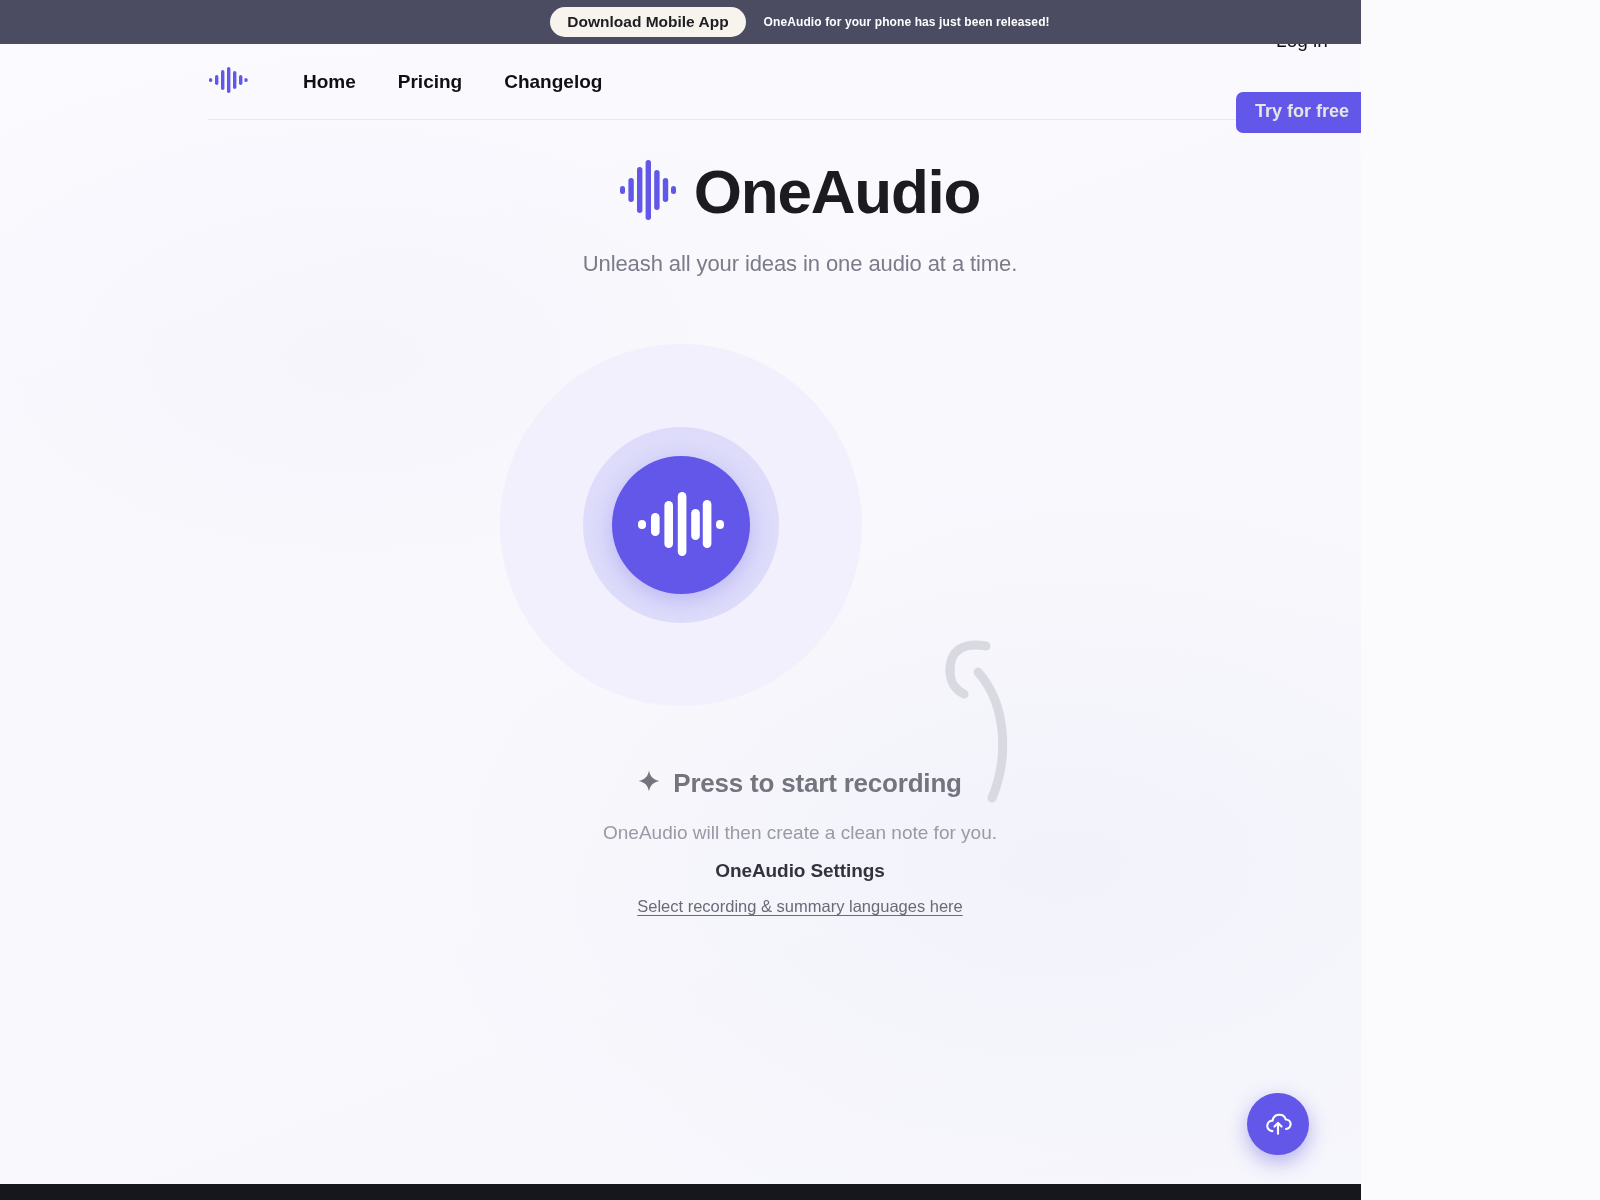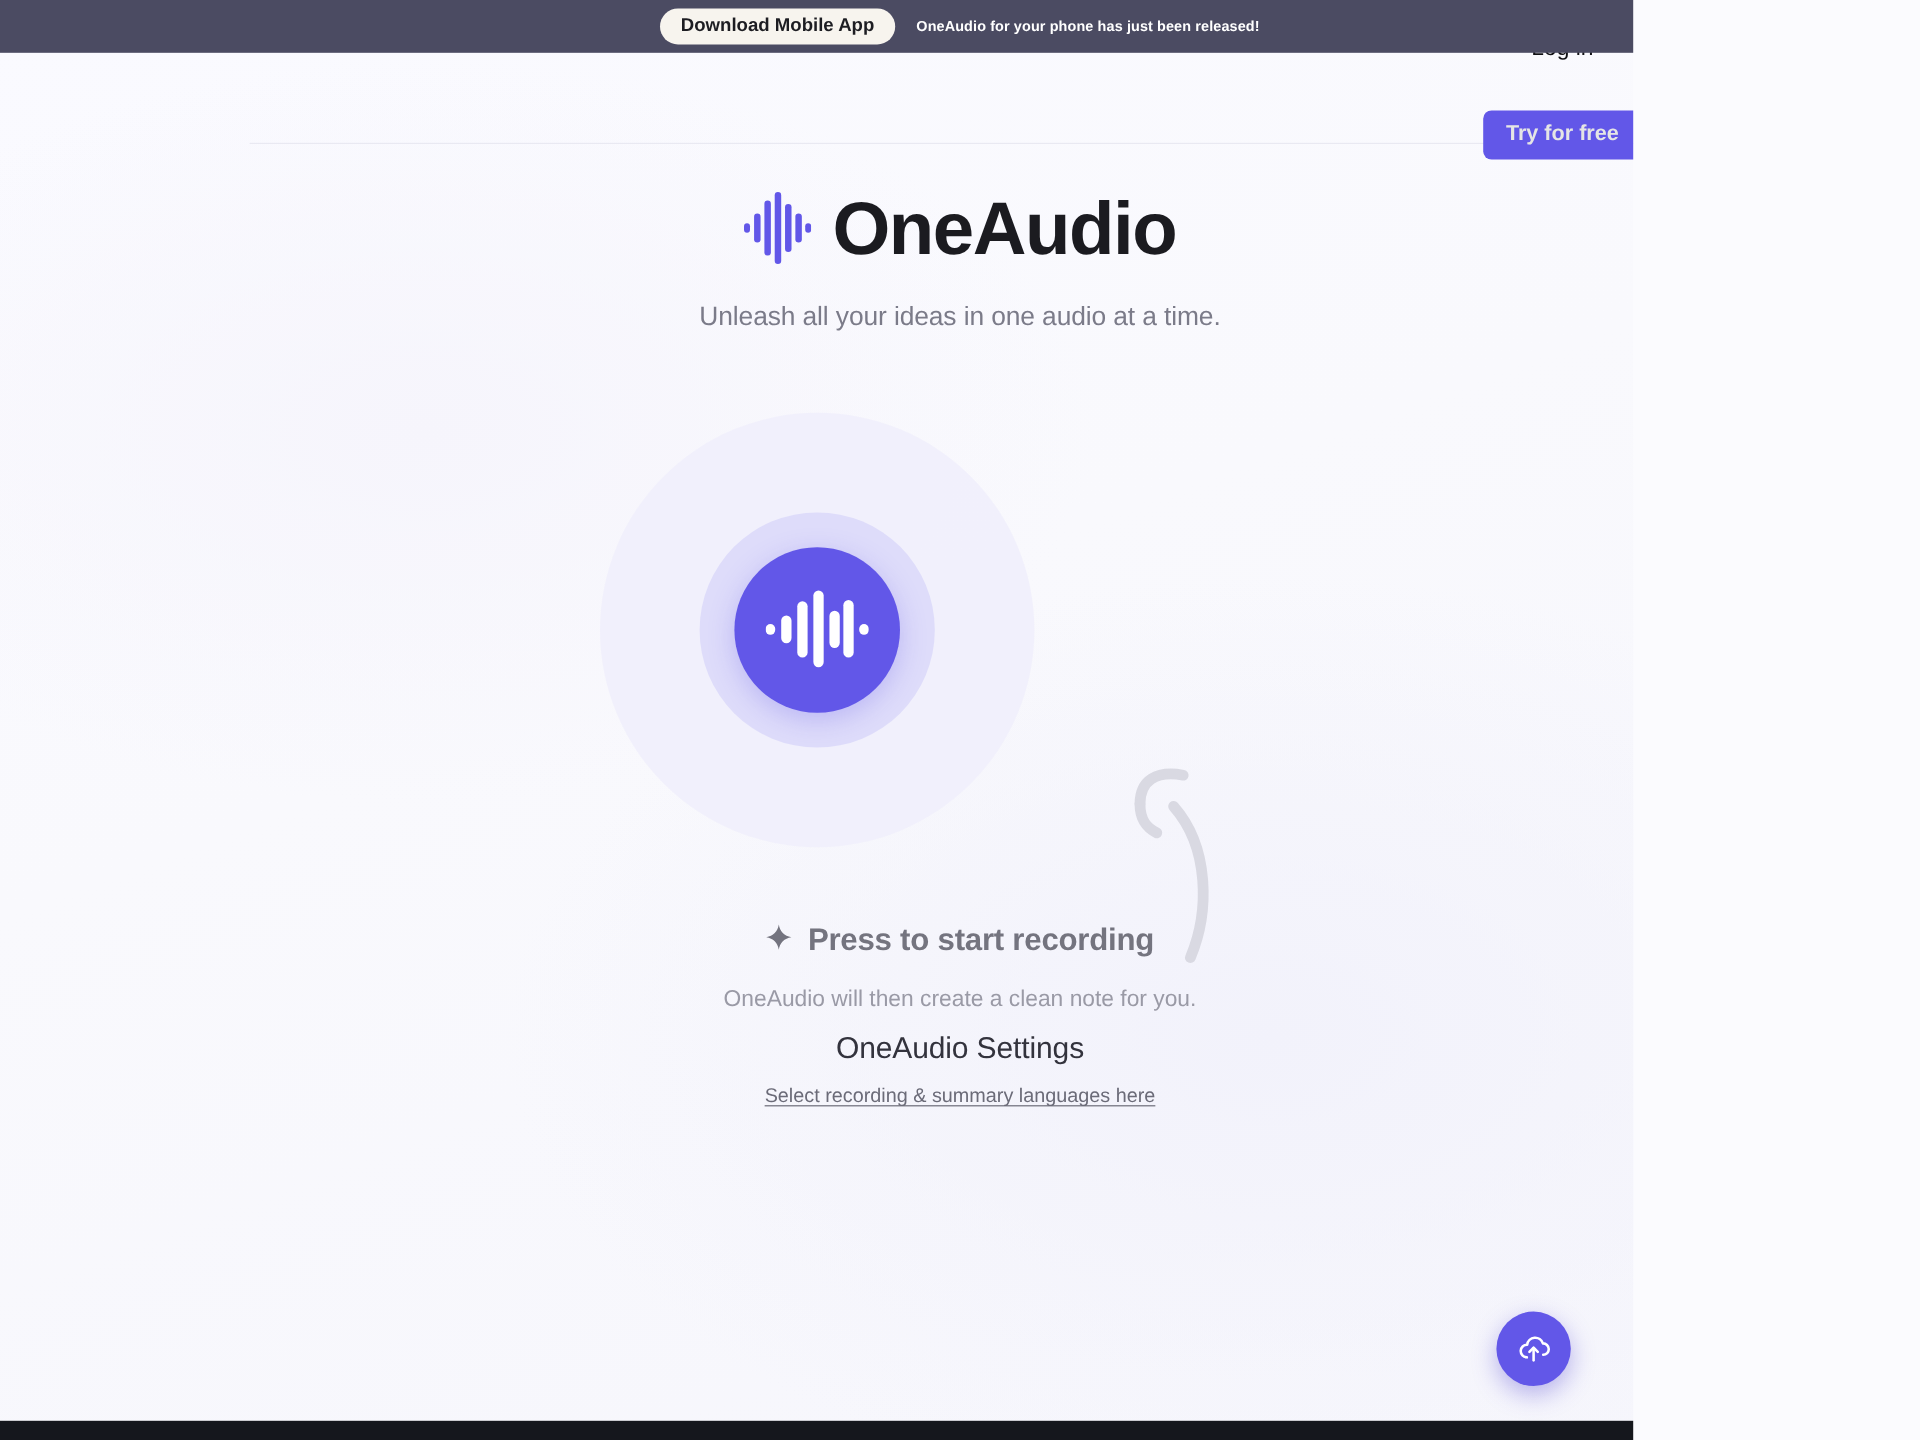--- a/index.html
+++ b/index.html
@@ -239,22 +239,22 @@
 
   
   .settings {
     position: absolute;
     top: 860px;
     left: 0;
     width: 1600px;
     text-align: center;
   }
   .settings-title {
-    font-size: 25px;
-    font-weight: 400;
+    font-size: 19px;
+    font-weight: 700;
     color: #33333d;
     letter-spacing: -.1px;
   }
   .settings-link {
     display: inline-block;
     margin-top: 15px;
     font-size: 16.5px;
     color: #6b6b78;
     text-decoration: underline;
     text-underline-offset: 3px;
@@ -296,20 +296,41 @@
 <div id="app">
 
   <div class="banner">
     <button class="banner-btn">Download Mobile App</button>
     <span class="banner-text">OneAudio for your phone has just been released!</span>
   </div>
 
   <nav class="nav">
     <div class="nav-inner">
 
+      <div class="nav-left">
+        <span class="nav-logo">
+          <svg width="40" height="30" viewBox="0 0 40 30" fill="none">
+            <g fill="#6257e8">
+              <rect x="1" y="13" width="3.2" height="4" rx="1.6"></rect>
+              <rect x="7" y="10" width="3.4" height="10" rx="1.7"></rect>
+              <rect x="13" y="5" width="3.4" height="20" rx="1.7"></rect>
+              <rect x="19" y="2" width="3.4" height="26" rx="1.7"></rect>
+              <rect x="25" y="6" width="3.4" height="18" rx="1.7"></rect>
+              <rect x="31" y="10" width="3.4" height="10" rx="1.7"></rect>
+              <rect x="36.4" y="13" width="3.2" height="4" rx="1.6"></rect>
+            </g>
+          </svg>
+        </span>
+
+        <div class="nav-links">
+          <a class="nav-link" href="#">Home</a>
+          <a class="nav-link" href="#">Pricing</a>
+          <a class="nav-link" href="#">Changelog</a>
+        </div>
+      </div>
 
       <div class="nav-right">
         <a class="login-link" href="#">Log in</a>
         <button class="cta-btn">Try for free</button>
       </div>
 
     </div>
   </nav>
 
   <header class="hero">

